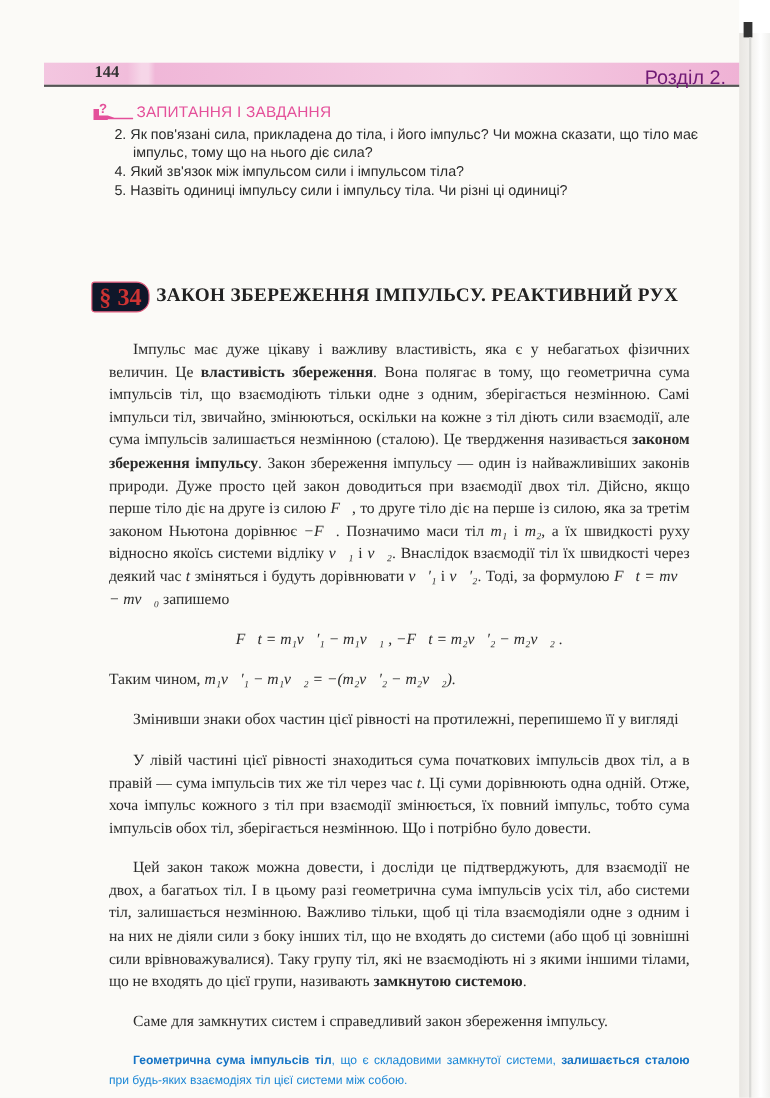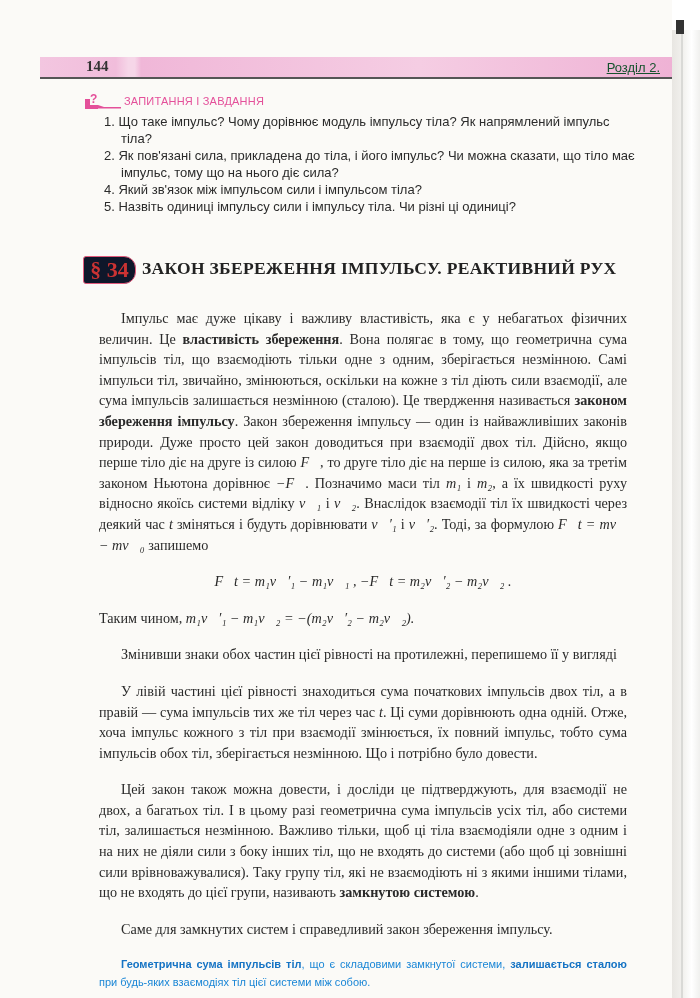--- a/index.html
+++ b/index.html
@@ -33,30 +33,30 @@
     background: linear-gradient(to right, #f3c6e0 0%, #f1bddb 12%, #f6d6e8 14%, #f6d6e8 15%, #f0b7d8 16%, #f5cde3 60%, #efb2d5 100%);
   }
   .header-rule {
     position: absolute; left: 40px; top: 77px; width: 632px; height: 2px; background: #555;
   }
   .page-number {
     position: absolute; left: 86px; top: 58px; font-size: 15px; font-weight: bold;
     font-family: "Liberation Serif", serif; color: #333;
   }
   .chapter-label {
-    position: absolute; right: 40px; top: 60px; font-size: 13px;
-    font-family: "Liberation Sans", sans-serif; color: #14532d; text-decoration: underline;
+    position: absolute; right: 40px; top: 60px; font-size: 18px;
+    font-family: "Liberation Sans", sans-serif; color: #701a75;
   }
   
   .q-heading {
     position: absolute; left: 84px; top: 92px; display: flex; align-items: center;
   }
   .q-icon { width: 38px; height: 18px; position: relative; }
   .q-heading-text {
-    font-family: "Liberation Sans", sans-serif; font-size: 11px; color: #e4509a;
+    font-family: "Liberation Sans", sans-serif; font-size: 14px; color: #e4509a;
     letter-spacing: 0.2px; margin-left: 2px;
   }
   .questions {
     position: absolute; left: 104px; top: 113px; width: 540px;
     font-family: "Liberation Sans", sans-serif; font-size: 13px; line-height: 17px; color: #2b2b2b;
     list-style: none; margin: 0; padding: 0;
   }
   .questions li { padding-left: 17px; text-indent: -17px; }
   
   .section-badge {
@@ -107,21 +107,20 @@
   <span class="q-icon">
     <svg width="38" height="18" viewBox="0 0 38 18">
       <path d="M1 17 L1 7 L6 7 L6 13 L14 13 L20 15 L37 15 L37 16.5 L14 16.5 L14 17 Z" fill="#e4509a"></path>
       <text x="6" y="11" font-size="12" font-weight="bold" fill="#e4509a" font-family="Liberation Sans, sans-serif">?</text>
     </svg>
   </span>
   <span class="q-heading-text">ЗАПИТАННЯ І ЗАВДАННЯ</span>
 </div>
 
 <ol class="questions">
-  <li>1. Що таке імпульс? Чому дорівнює модуль імпульсу тіла? Як напрямлений імпульс тіла?</li>
   <li>2. Як пов'язані сила, прикладена до тіла, і його імпульс? Чи можна сказати, що тіло має імпульс, тому що на нього діє сила?</li>
   <li>4. Який зв'язок між імпульсом сили і імпульсом тіла?</li>
   <li>5. Назвіть одиниці імпульсу сили і імпульсу тіла. Чи різні ці одиниці?</li>
 </ol>
 
 <div class="section-badge">§ 34</div>
 <div class="section-title">ЗАКОН ЗБЕРЕЖЕННЯ ІМПУЛЬСУ. РЕАКТИВНИЙ РУХ</div>
 
 <div class="body">
   <p><span>Імпульс має дуже цікаву і важливу властивість, яка є у небагатьох фізичних величин. Це </span><b>властивість збереження</b><span>. Вона полягає в тому, що геометрична сума імпульсів тіл, що взаємодіють тільки одне з одним, зберігається незмінною. Самі імпульси тіл, звичайно, змінюються, оскільки на кожне з тіл діють сили взаємодії, але сума імпульсів залишається незмінною (сталою). Це твердження називається </span><b>законом збереження імпульсу</b><span>. Закон збереження імпульсу — один із найважливіших законів природи. Дуже просто цей закон доводиться при взаємодії двох тіл. Дійсно, якщо перше тіло діє на друге із силою </span><i class="v">F⃗</i><span>, то друге тіло діє на перше із силою, яка за третім законом Ньютона дорівнює </span><i class="v">−F⃗</i><span>. Позначимо маси тіл </span><i class="v">m₁</i><span> і </span><i class="v">m₂</i><span>, а їх швидкості руху відносно якоїсь системи відліку </span><i class="v">v⃗₁</i><span> і </span><i class="v">v⃗₂</i><span>. Внаслідок взаємодії тіл їх швидкості через деякий час </span><i class="v">t</i><span> зміняться і будуть дорівнювати </span><i class="v">v⃗′₁</i><span> і </span><i class="v">v⃗′₂</i><span>. Тоді, за формулою </span><i class="v">F⃗t = mv⃗ − mv⃗₀</i><span> запишемо</span></p>

